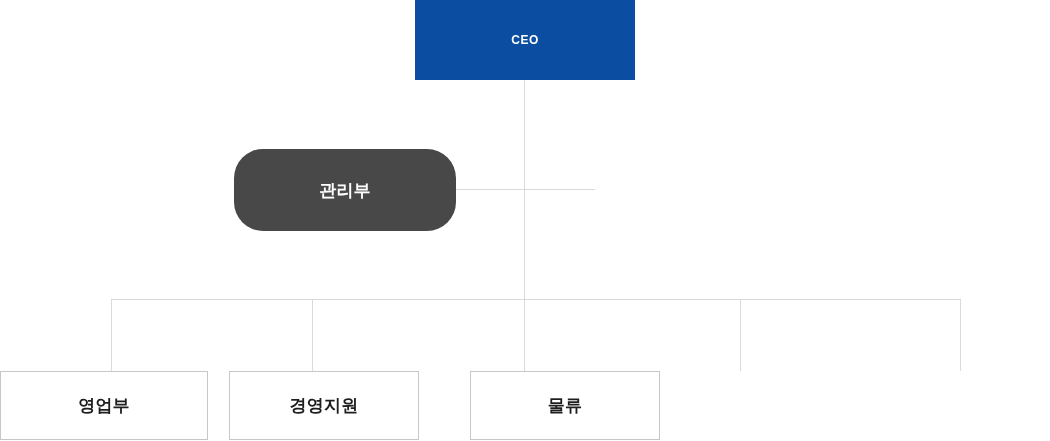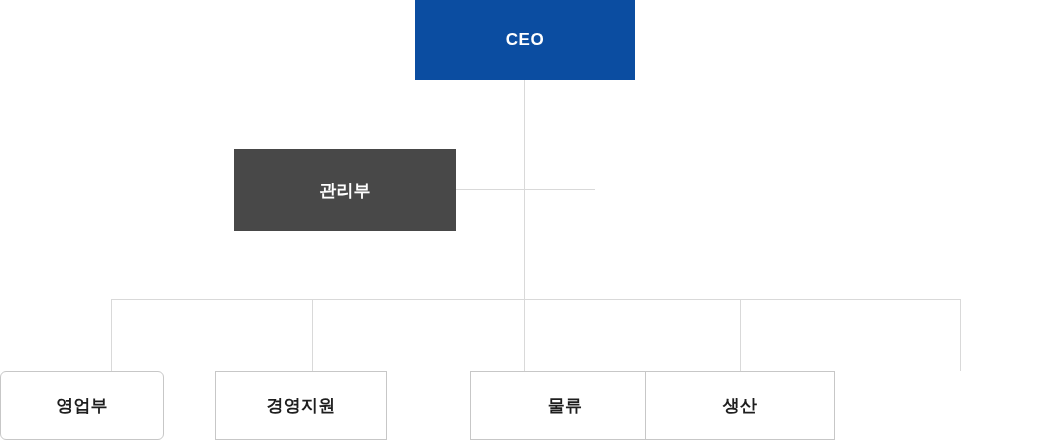--- a/index.html
+++ b/index.html
@@ -34,38 +34,38 @@
     align-items: center;
     justify-content: center;
     font-weight: 700;
     font-size: 17px;
     letter-spacing: 0.2px;
   }
   .node.root {
     left: 415px; top: 0; width: 220px; height: 80px;
     background: var(--root-bg);
     color: var(--node-text);
-    font-size: 17px;
+    font-size: 12px;
     letter-spacing: 0.5px;
   }
   .node.dept {
     background: var(--dept-bg);
     color: var(--node-text);
     top: 149px; height: 82px;
   }
-  .node.dept.d1 { left: 234px; width: 222px; }
+  .node.dept.d1 { left: 234px; width: 222px; border-radius: 29px; }
   .node.dept.d2 { left: 595px; width: 220px; }
   .node.leaf {
     top: 371px; height: 69px;
     background: #ffffff;
     border: 1px solid var(--leaf-border);
     color: var(--leaf-text);
   }
-  .node.leaf.l1 { left: 0px;   width: 164px; border-radius: 6px; }
-  .node.leaf.l2 { left: 215px; width: 172px; }
+  .node.leaf.l1 { left: 0px;   width: 208px; }
+  .node.leaf.l2 { left: 229px; width: 190px; }
   .node.leaf.l3 { left: 430px; width: 190px; margin-left: 40px; }
   .node.leaf.l4 { left: 645px; width: 190px; }
   .node.leaf.l5 { left: 860px; width: 186px; }
 </style>
 </head>
 <body>
 
 <div class="canvas">
 
   <div class="line v" style="left:524px; top:80px; height:291px"></div>
@@ -76,15 +76,14 @@
   <div class="line v" style="left:740px; top:300px; height:71px"></div>
   <div class="line v" style="left:960px; top:300px; height:71px"></div>
 
   <div class="node root">CEO</div>
 
   <div class="node dept d1">관리부</div>
 
   <div class="node leaf l1">영업부</div>
   <div class="node leaf l2">경영지원</div>
   <div class="node leaf l3">물류</div>
-  <div class="node leaf l4">생산</div>
 
 </div>
 
 </body></html>

